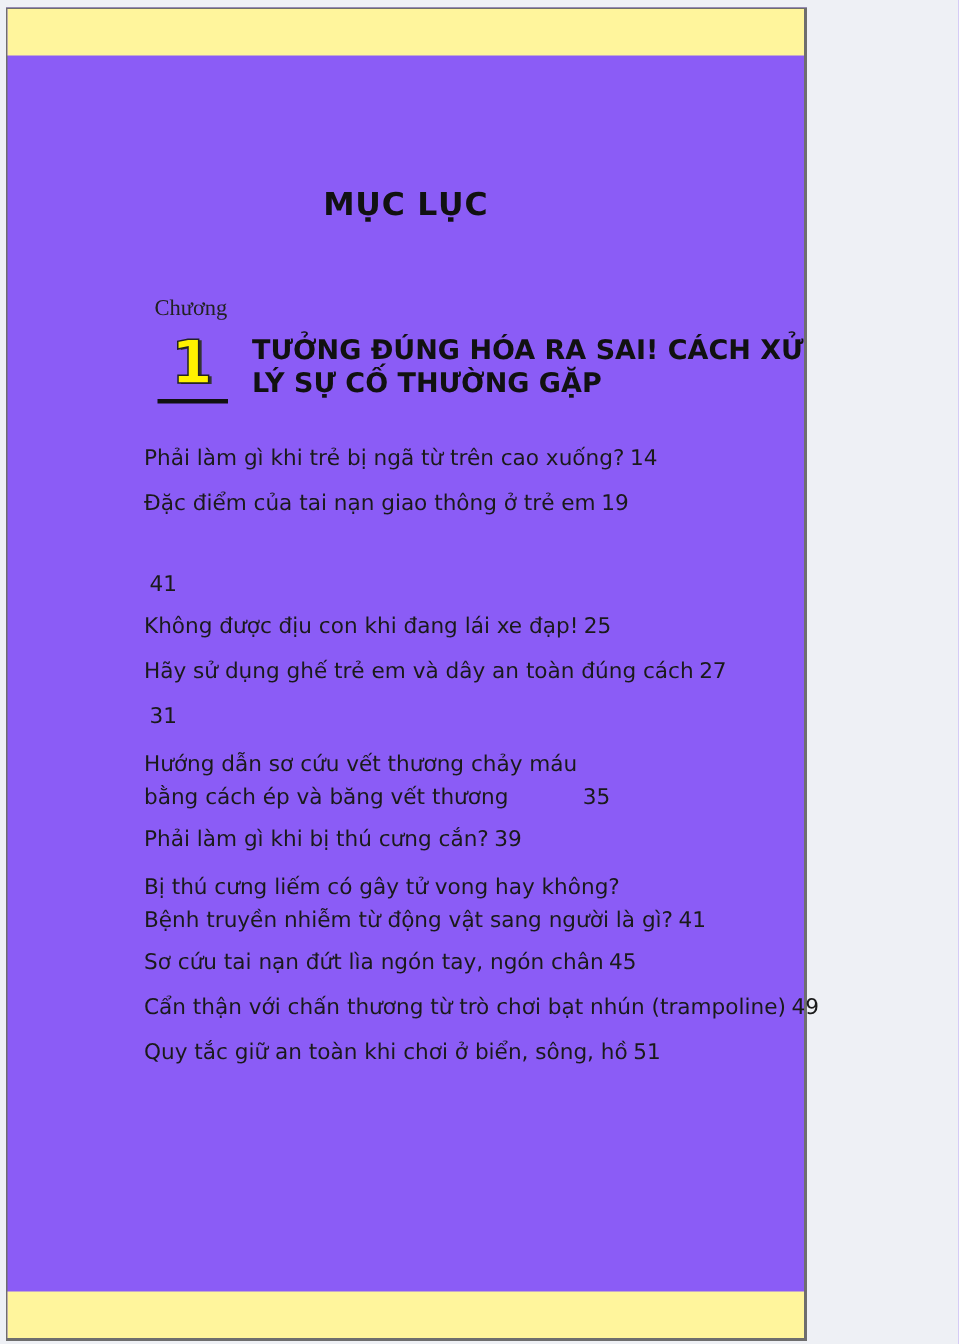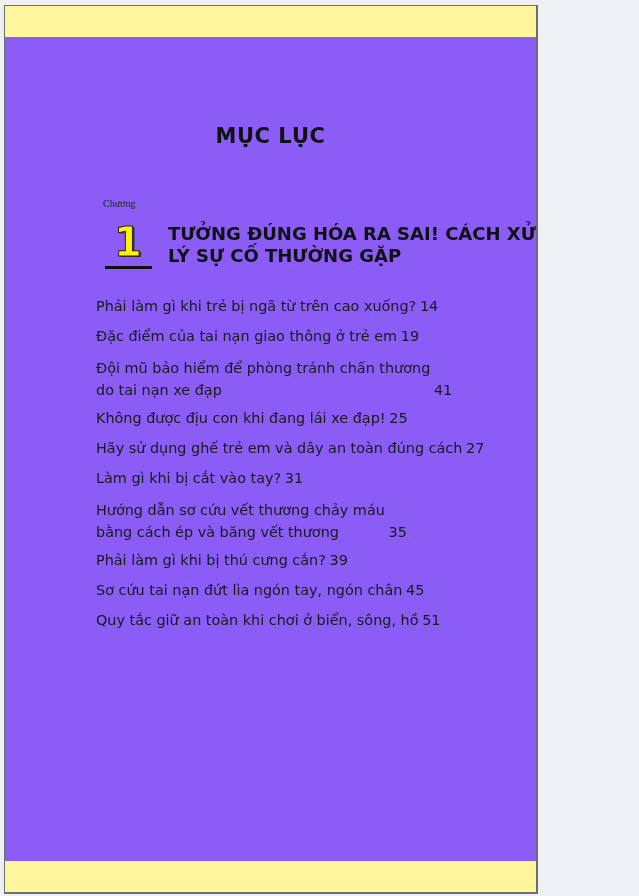--- a/index.html
+++ b/index.html
@@ -34,21 +34,21 @@
       font-weight: bold;
       font-size: 21px;
       letter-spacing: 0.5px;
       color: #111;
     }
 
     .chapter-label {
       position: absolute;
       left: 98px; top: 192px;
       font-family: "Liberation Serif", serif;
-      font-size: 10px;
+      font-size: 15px;
       color: #222;
     }
     .chapter-num {
       position: absolute;
       left: 108px; top: 212px;
       width: 30px;
       text-align: center;
       font-family: "DejaVu Sans", sans-serif;
       font-weight: bold;
       font-size: 40px;
@@ -113,48 +113,54 @@
   <div class="toc">
     <div class="toc-item single">
       <span class="text">Phải làm gì khi trẻ bị ngã từ trên cao xuống?</span>
       <span class="page-num">14</span>
     </div>
     <div class="toc-item single">
       <span class="text">Đặc điểm của tai nạn giao thông ở trẻ em</span>
       <span class="page-num">19</span>
     </div>
     <div class="toc-item double">
-      <span class="text">Đội mũ bảo hiểm để phòng tránh chấn thương
-do tai nạn xe đạp</span>
       <span class="page-num">41</span>
     </div>
     <div class="toc-item single">
       <span class="text">Không được địu con khi đang lái xe đạp!</span>
       <span class="page-num">25</span>
     </div>
     <div class="toc-item single">
       <span class="text">Hãy sử dụng ghế trẻ em và dây an toàn đúng cách</span>
       <span class="page-num">27</span>
     </div>
     <div class="toc-item single">
-      <span class="text">Làm gì khi bị cắt vào tay?</span>
       <span class="page-num">31</span>
     </div>
     <div class="toc-item double">
       <span class="text">Hướng dẫn sơ cứu vết thương chảy máu
 bằng cách ép và băng vết thương</span>
       <span class="page-num">35</span>
     </div>
     <div class="toc-item single">
       <span class="text">Phải làm gì khi bị thú cưng cắn?</span>
       <span class="page-num">39</span>
     </div>
+    <div class="toc-item double">
+      <span class="text">Bị thú cưng liếm có gây tử vong hay không?
+Bệnh truyền nhiễm từ động vật sang người là gì?</span>
+      <span class="page-num">41</span>
+    </div>
     <div class="toc-item single">
       <span class="text">Sơ cứu tai nạn đứt lìa ngón tay, ngón chân</span>
       <span class="page-num">45</span>
+    </div>
+    <div class="toc-item single">
+      <span class="text">Cẩn thận với chấn thương từ trò chơi bạt nhún (trampoline)</span>
+      <span class="page-num">49</span>
     </div>
     <div class="toc-item single">
       <span class="text">Quy tắc giữ an toàn khi chơi ở biển, sông, hồ</span>
       <span class="page-num">51</span>
     </div>
   </div>
 
   <div class="band bottom"></div>
 </div>
 

